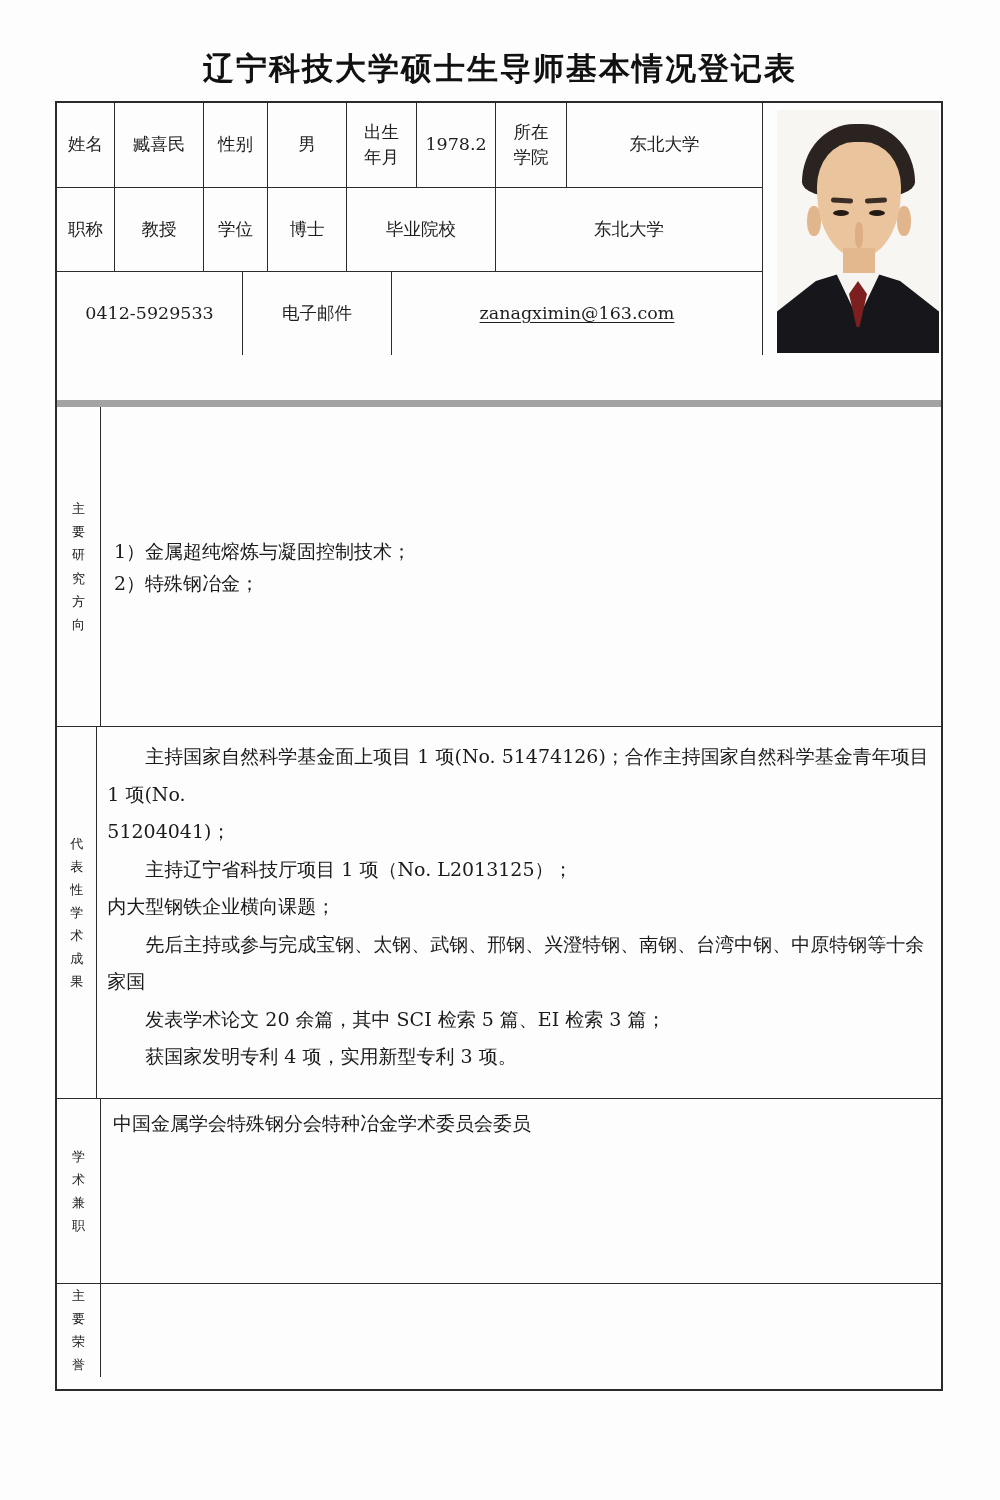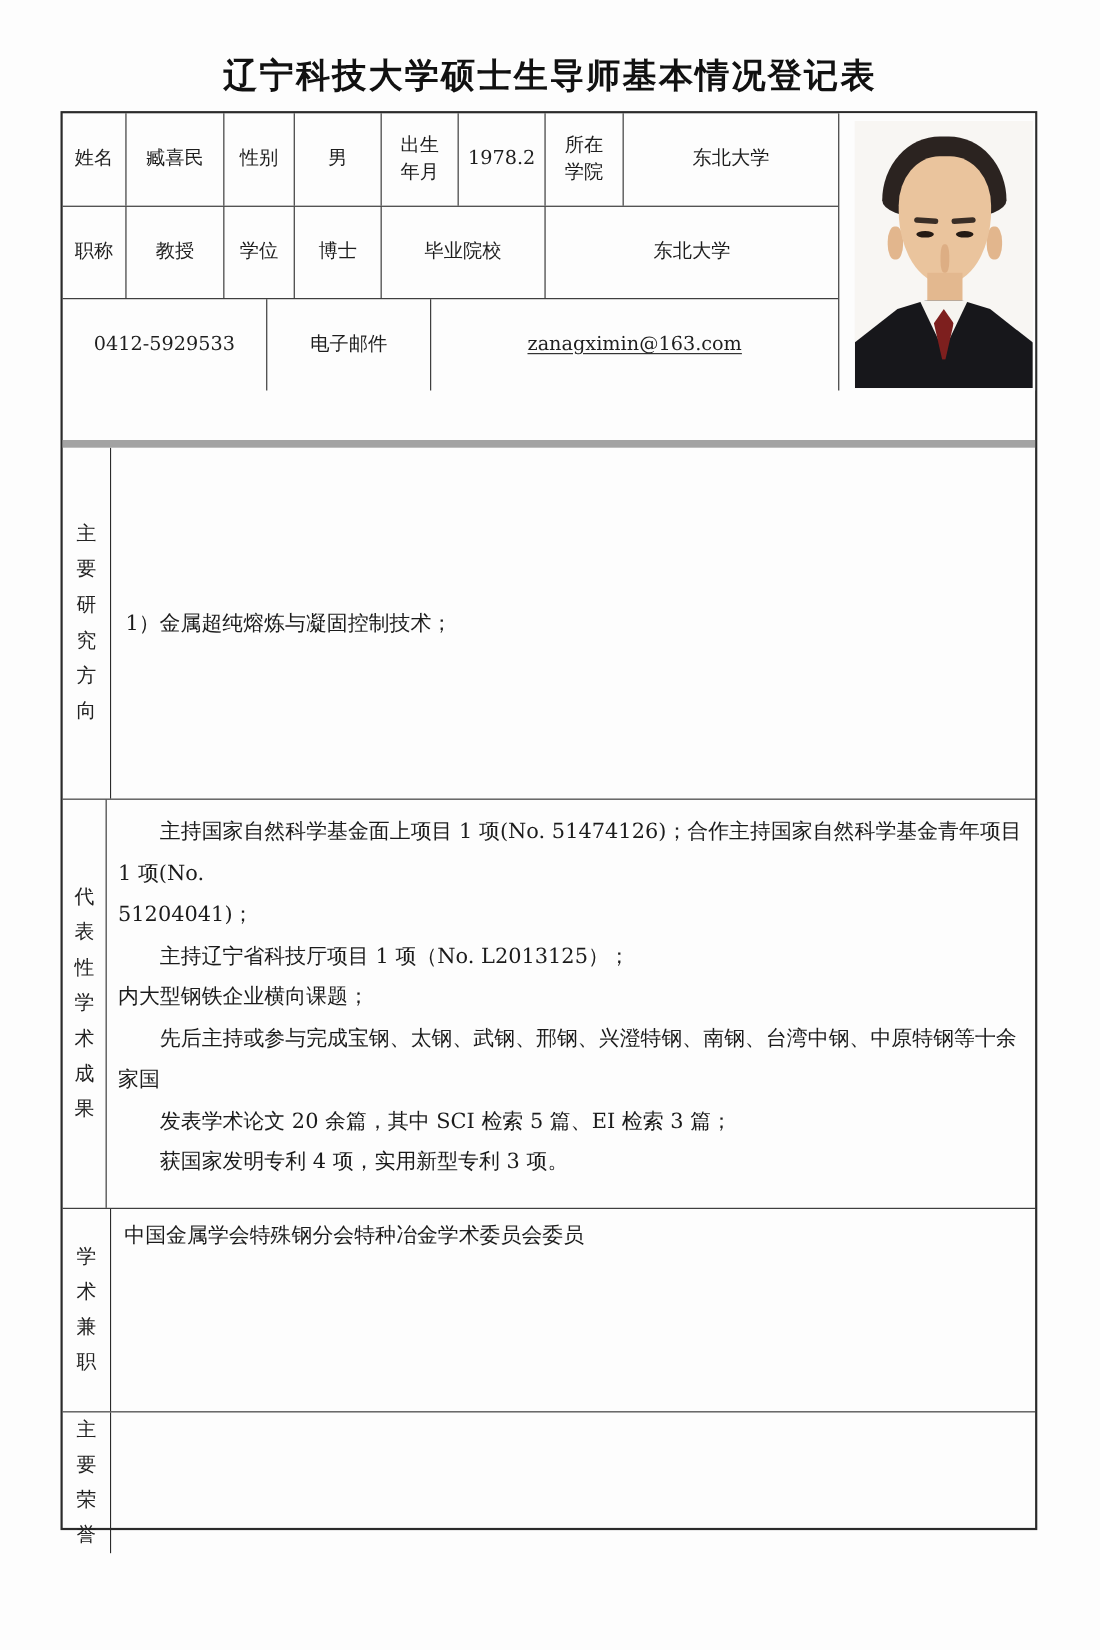--- a/index.html
+++ b/index.html
@@ -72,21 +72,21 @@
   }
   
   .section { display:flex; border-bottom:1px solid #2b2b2b; }
   .section:last-child { border-bottom:none;flex-direction:column; }
   .sec-label {
     width:44px; border-right:1px solid #2b2b2b;
     display:flex; align-items:center; justify-content:center;
   }
   .sec-label span {
     display:block; width:20px; text-align:center;
-    font-size:18px; line-height:1.78; word-break:break-all; color:#222;
+    font-size:13px; line-height:1.78; word-break:break-all; color:#222;
   }
   .sec-content { flex:1 1 auto; font-size:19px; color:#1b1b1b; }
   .sec-research { height:320px; }
   .sec-research .sec-content {
     display:flex; flex-direction:column; justify-content:center;
     padding-left:13px; line-height:32px;
   }
   .sec-achievements { height:372px; }
   .sec-achievements .sec-content { padding:11px 6px 0 10px; line-height:37.5px; }
   .sec-positions { height:185px; }
@@ -158,20 +158,21 @@
         </div>
       </div>
     </div>
 
     <div class="section sec-research">
       <div class="sec-label">
         <span>主要研究方向</span>
       </div>
       <div class="sec-content">
           <div class="line">1）金属超纯熔炼与凝固控制技术；</div>
+          <div class="line">2）特殊钢冶金；</div>
         </div>
     </div>
 
     <div class="section sec-achievements">
       <div class="sec-label">
         <span>代表性学术成果</span>
       </div>
       <div class="sec-content">
           <div class="line">　　主持国家自然科学基金面上项目 1 项(No. 51474126)；合作主持国家自然科学基金青年项目 1 项(No.</div>
           <div class="line">51204041)；</div>

